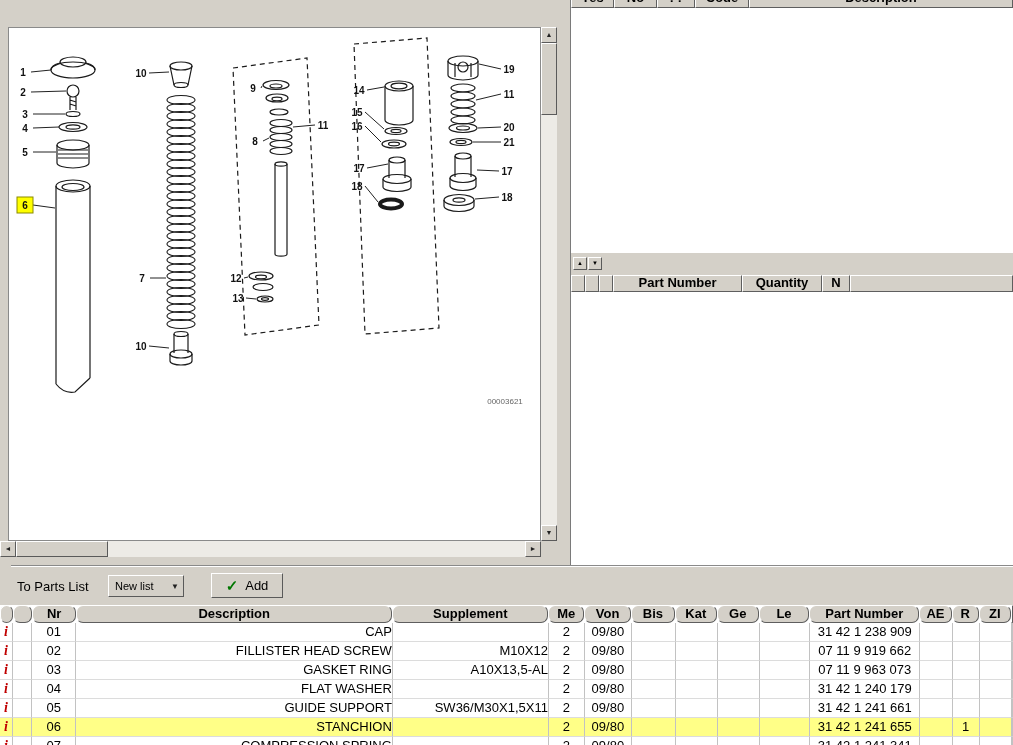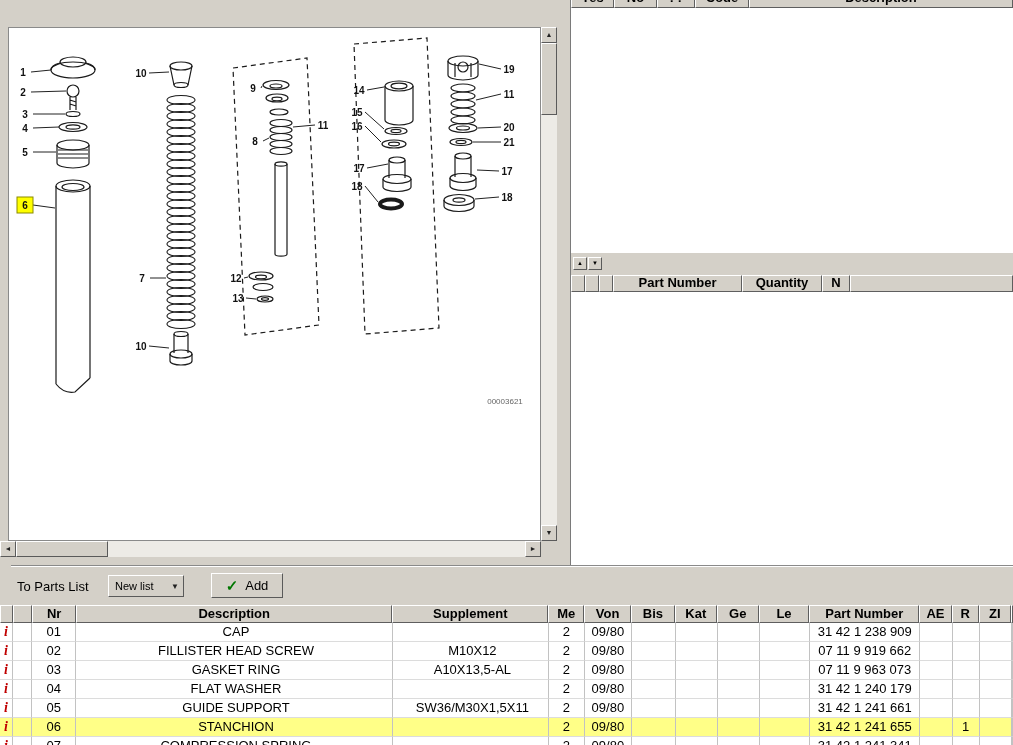--- a/index.html
+++ b/index.html
@@ -51,26 +51,26 @@
   .combo-label { flex:1; padding-left:6px; font-size:11px; }
   .combo-arrow { width:16px; text-align:center; font-size:8px; color:#222; }
   .add-btn { position:absolute; left:200px; top:7px; width:72px; height:25px;
              display:flex; align-items:center; justify-content:center; gap:7px; font-size:13px; }
   .check { color:var(--check-green); font-weight:bold; font-size:15px; }
 
   
   .parts-table { position:absolute; left:0; top:605px; width:1013px; height:140px;
                  overflow:hidden; background:#fff; }
   .thead { display:flex; height:18px; }
-  .thead .hcell { line-height:15px; }
+  .thead .hcell { line-height:15px;border-radius:7px; }
   .trow { display:flex; height:19px; background:#fff; }
   .trow.hl { background:var(--hl-row); }
   .tcell { border-right:1px solid #c2c2c2; border-bottom:1px solid #dcdcdc; font-size:13px;
            line-height:18px; overflow:hidden; white-space:nowrap; text-align:center; }
-  .cell-left { text-align:center; padding-left:4px; }
+  .cell-left { text-align:right; padding-left:4px; }
   .info-cell { color:var(--info-red); font-family:"Liberation Serif", serif; font-style:italic;
                font-weight:bold; font-size:14px; }
   .c-i{width:13px} .c-sel{width:20px} .c-nr{width:45px} .c-desc{width:325px} .c-sup{width:160px}
   .c-me{width:37px} .c-von{width:48px} .c-bis{width:45px} .c-kat{width:43px} .c-ge{width:43px}
   .c-le{width:52px} .c-part{width:113px} .c-ae{width:33px} .c-r{width:28px} .c-zi{width:33px}
   .c-fill{flex:1}
 </style>
 </head>
 <body>
 

